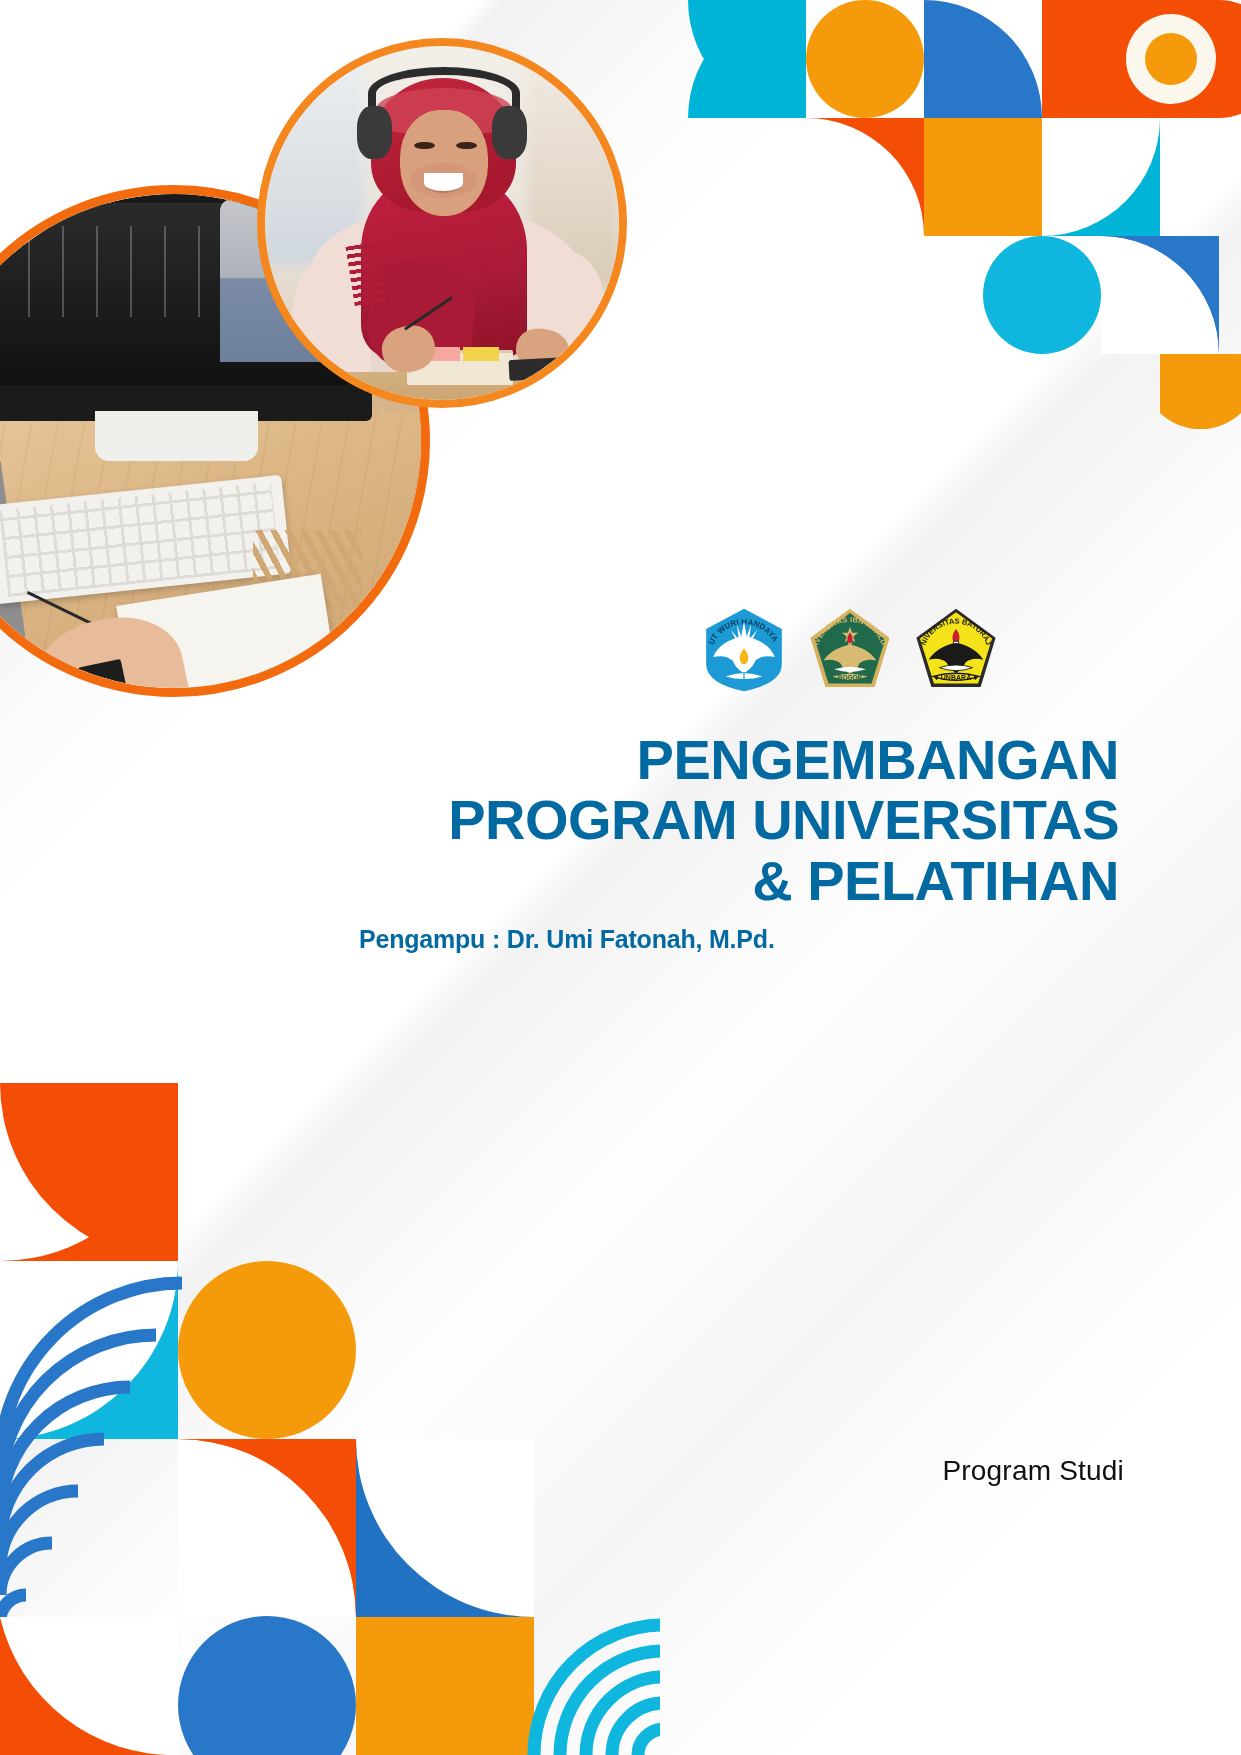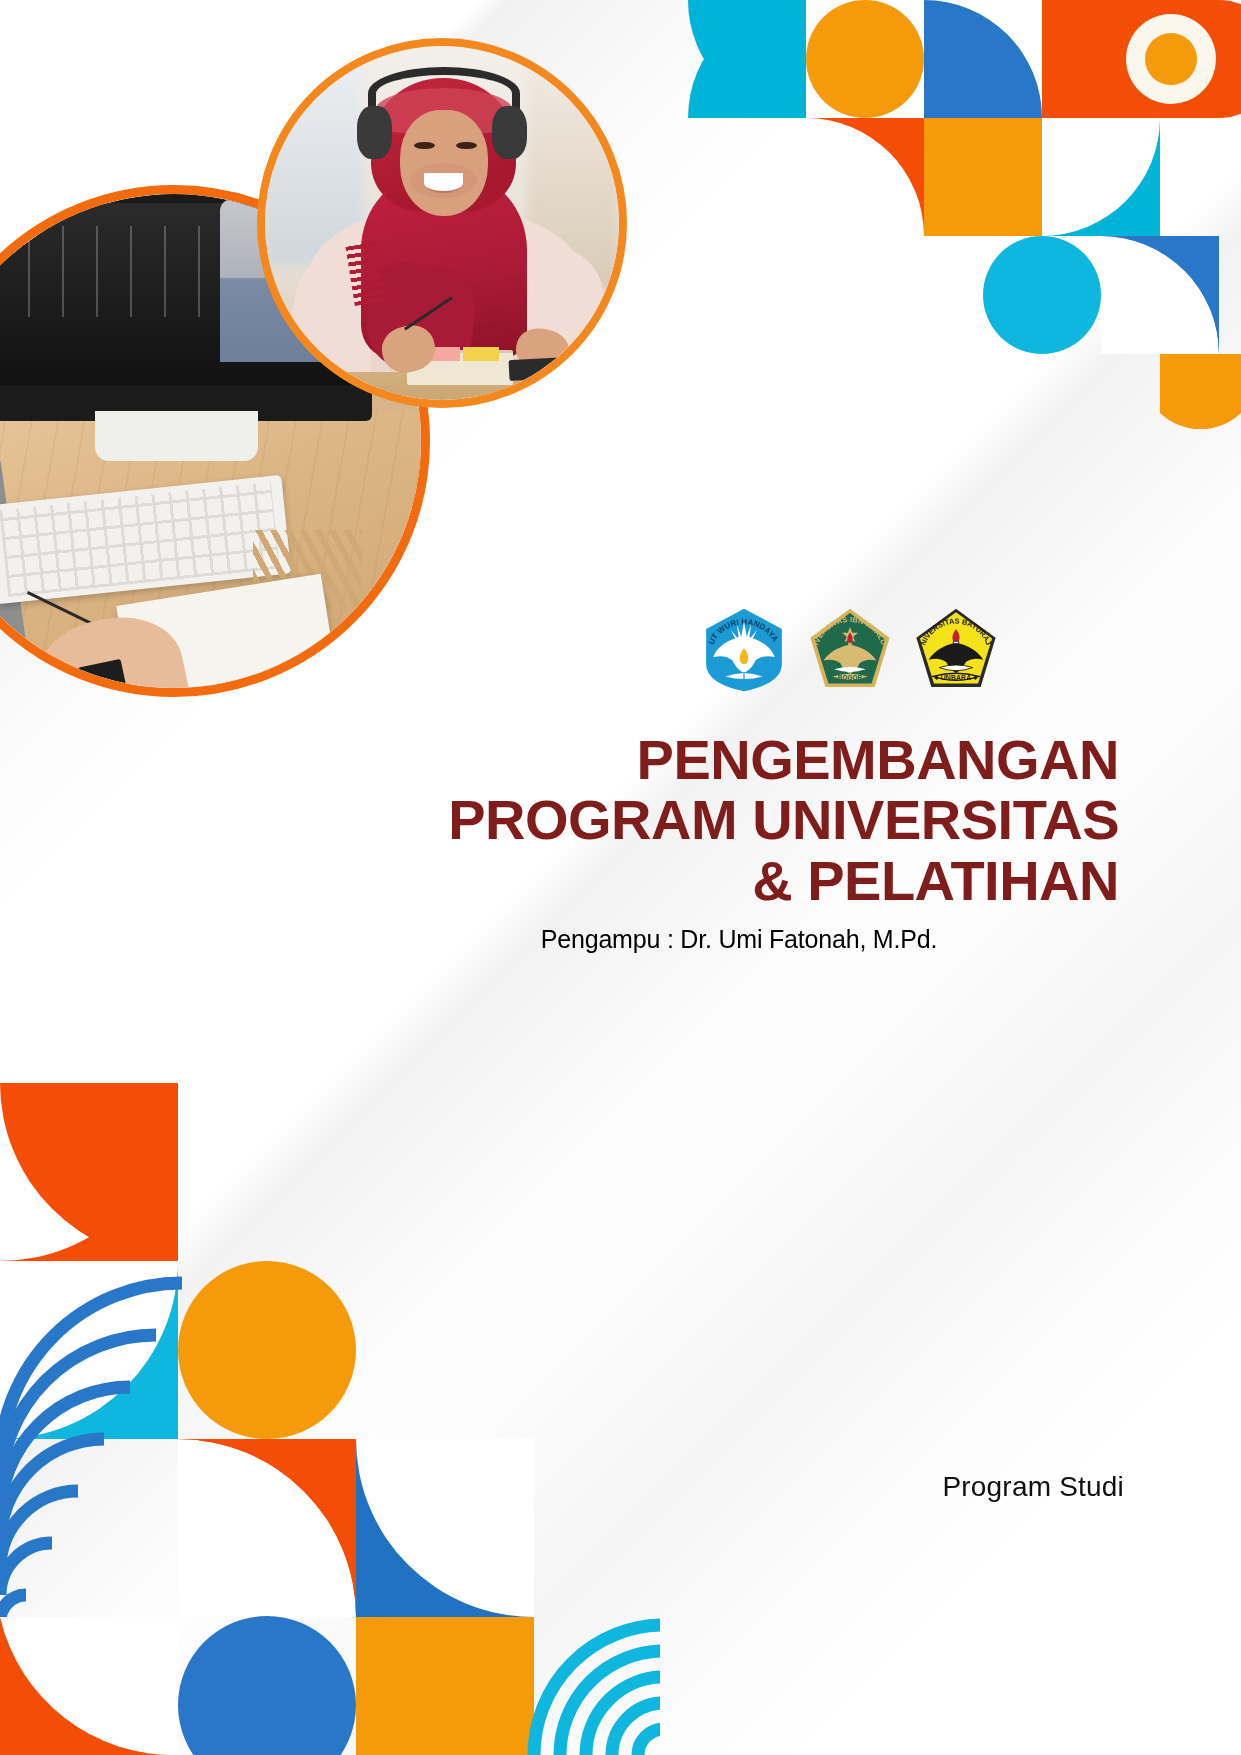--- a/index.html
+++ b/index.html
@@ -158,35 +158,35 @@
   .logo{width:88px;height:88px;position:relative;}
 
   
   #title{
     position:absolute;right:122px;top:730px;width:760px;
     text-align:right;
     font-weight:900;
     font-size:56px;
     line-height:1.08;
     letter-spacing:-0.5px;
-    color:#7f1d1d;
+    color:#0369a1;
     z-index:7;
   }
   #title .tl{display:block;white-space:nowrap;}
   #subtitle{
     position:absolute;right:122px;top:925px;width:760px;
-    text-align:center;
-    font-weight:400;
+    text-align:left;
+    font-weight:700;
     font-size:25px;
     letter-spacing:-0.2px;
-    color:#000000;
+    color:#0369a1;
     z-index:7;
   }
   #footer{
-    position:absolute;right:117px;bottom:252px;
+    position:absolute;right:117px;bottom:268px;
     text-align:right;
     font-size:28px;
     line-height:1.18;
     font-weight:400;
     color:#101010;
     letter-spacing:.2px;
     z-index:7;
   }
   #footer span{display:block;white-space:nowrap;}
 </style>

